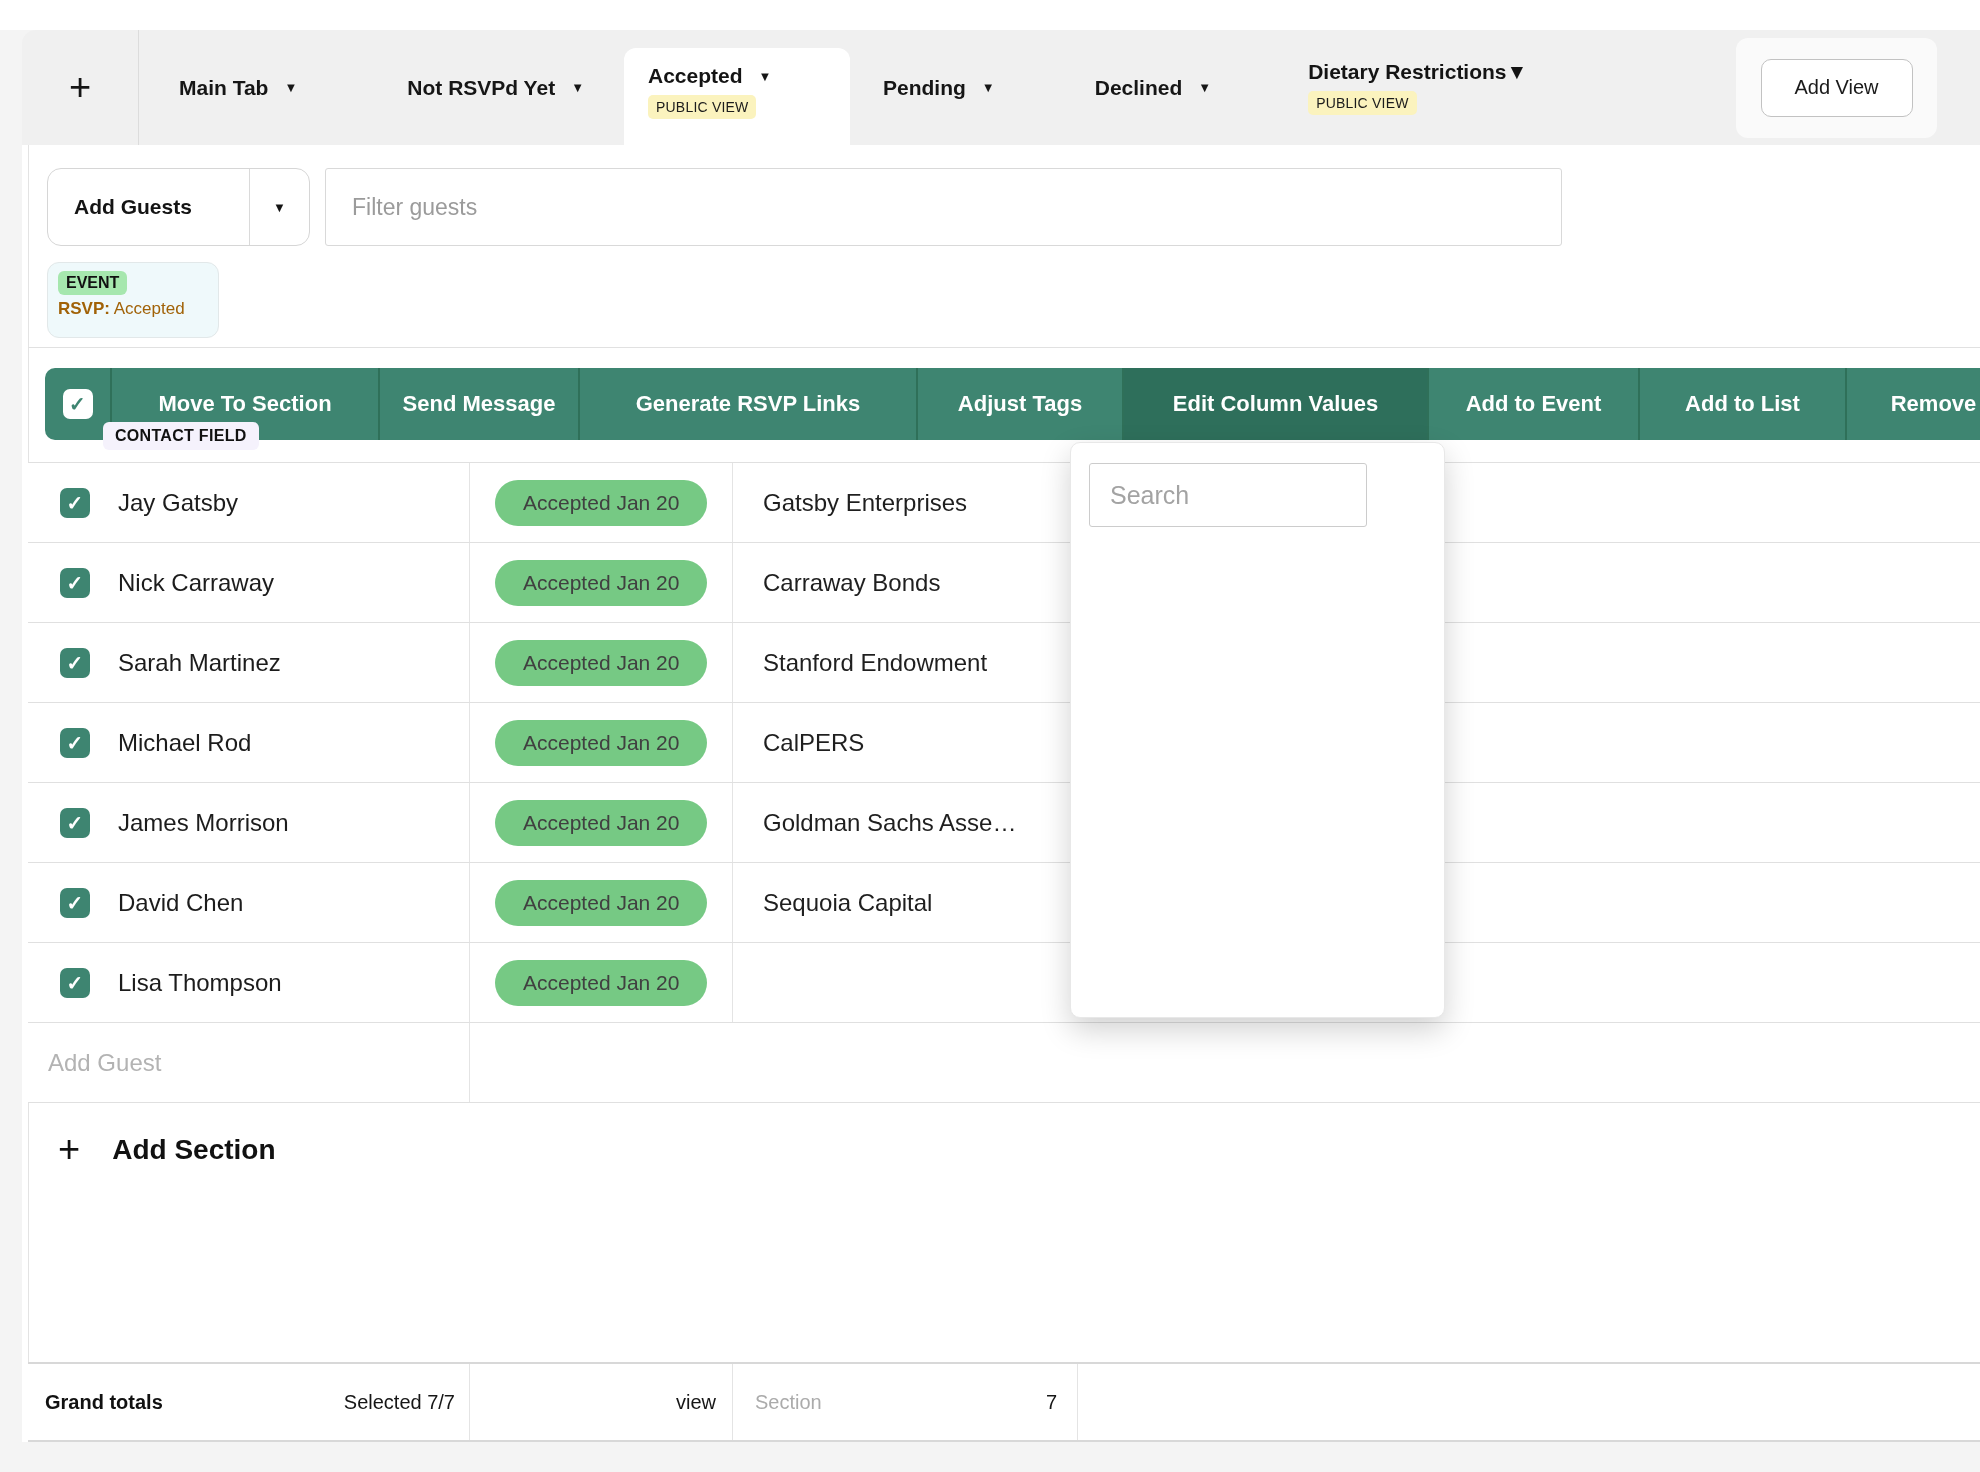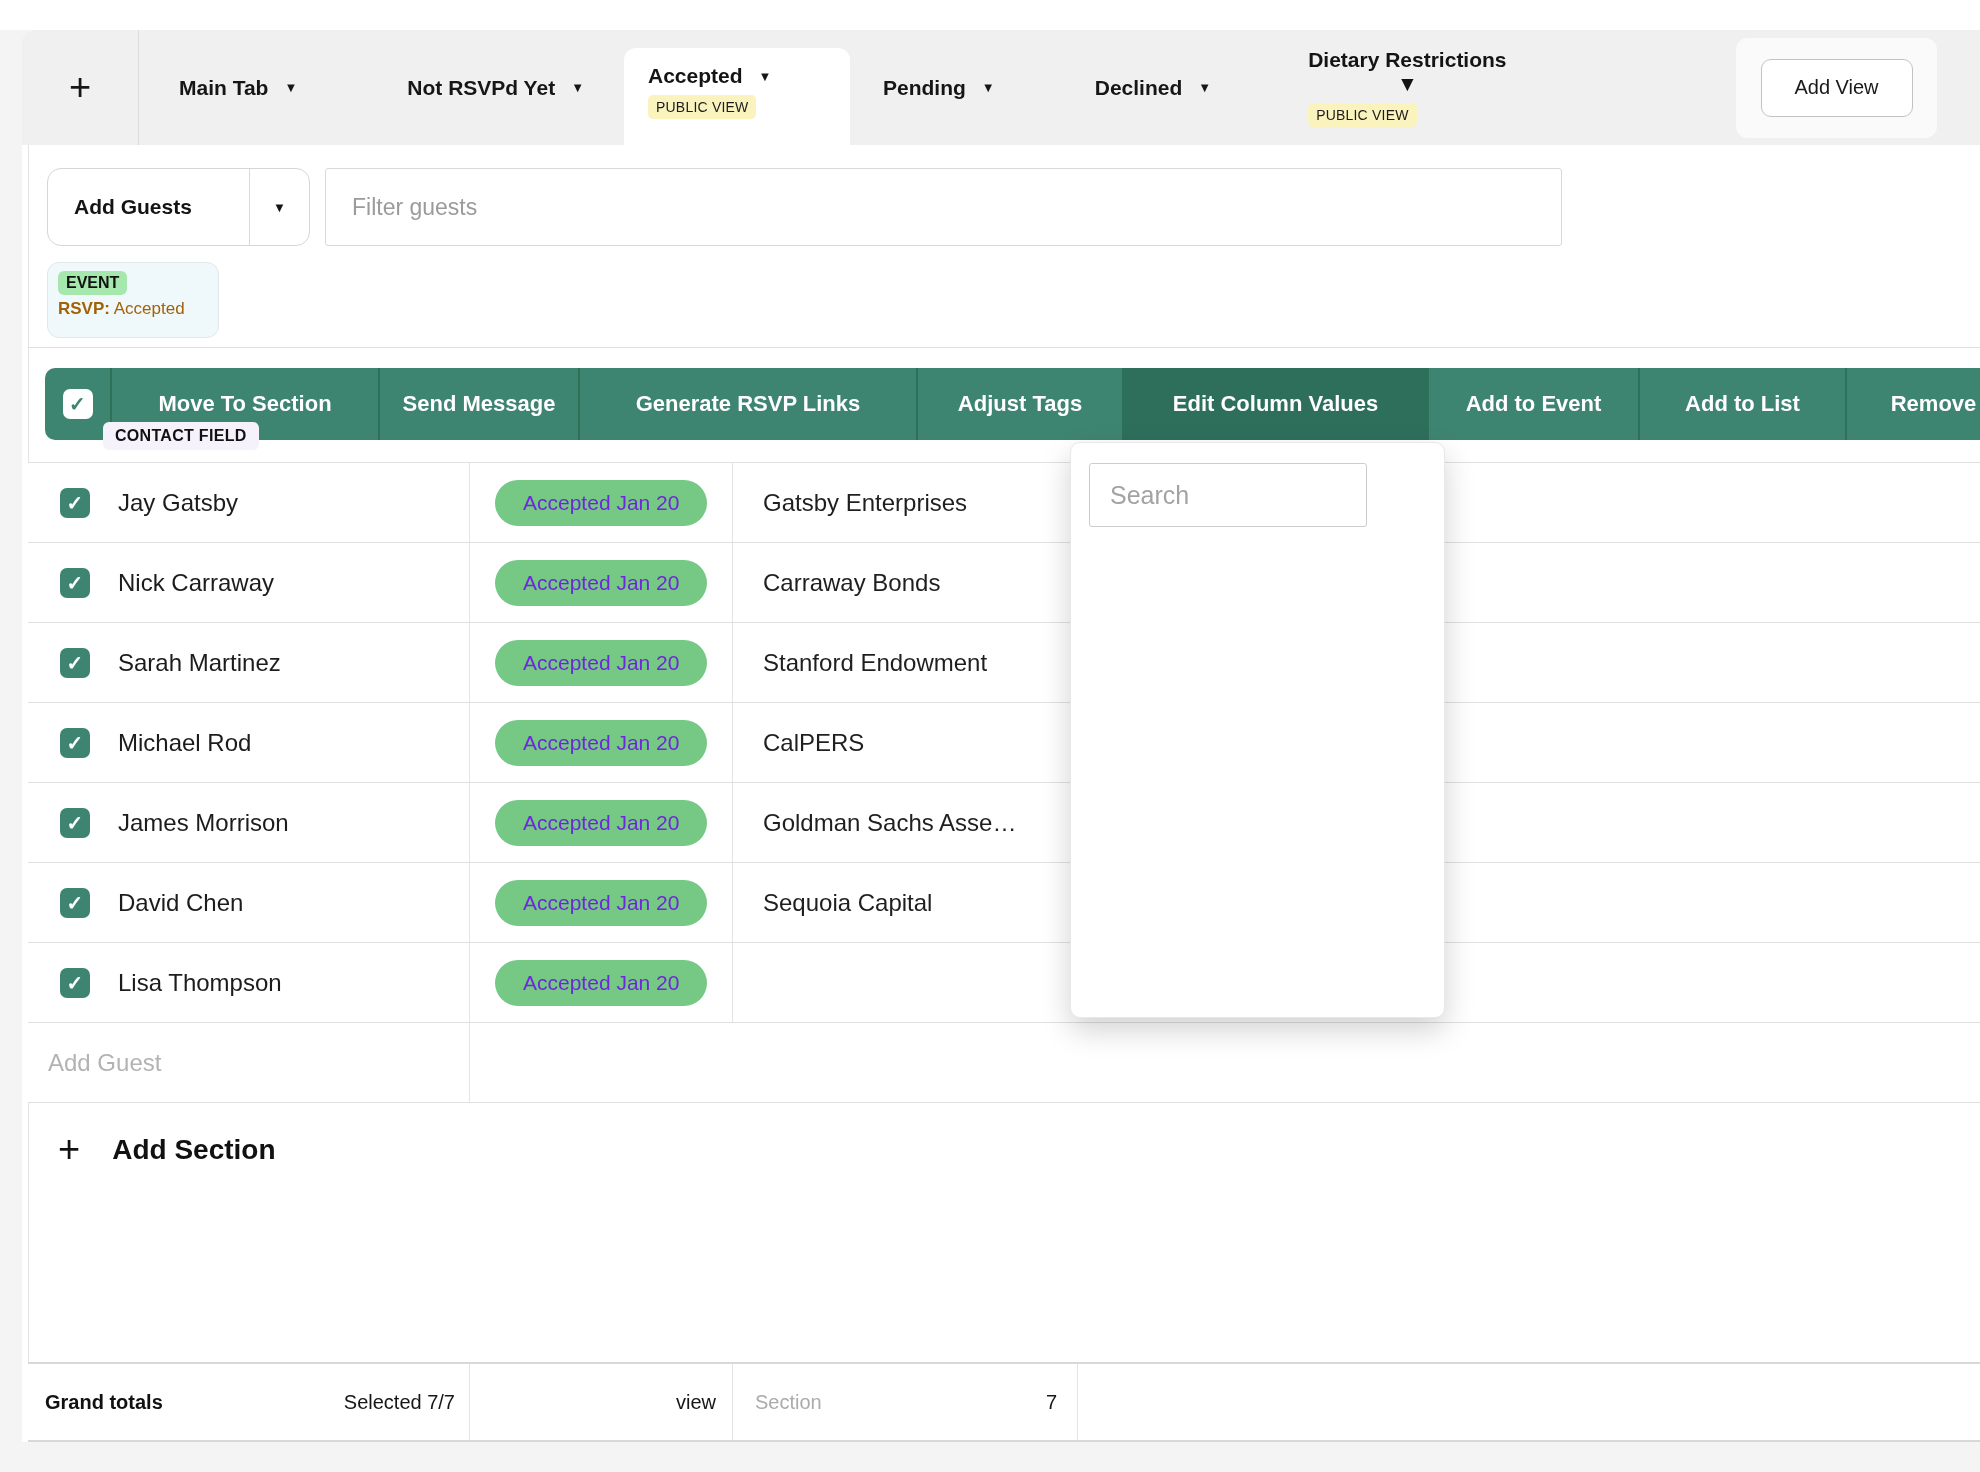--- a/index.html
+++ b/index.html
@@ -25,21 +25,21 @@
     display:flex; align-items:center; justify-content:center;
     font-size:38px; font-weight:400; color:#161616; cursor:pointer;
   }
   .tabs { display:flex; align-items:center; flex:1; }
   .tab {
     display:flex; align-items:center; cursor:pointer;
     font-size:21px; font-weight:700; color:#161616; white-space:nowrap;
   }
   .tab .caret, .selected-tab .caret { font-size:13px; margin-left:16px; color:#161616; }
   .tab-col { display:flex; flex-direction:column; justify-content:center; cursor:pointer; }
-  .tab-col .tab-label-row { display:flex; align-items:center; font-size:21px; font-weight:700;flex-direction:column; }
+  .tab-col .tab-label-row { display:flex; align-items:center; font-size:21px; font-weight:700; }
   .badge-yellow {
     display:inline-block; margin-top:7px; align-self:flex-start;
     background:#fbf3be; color:#1c1c1c; border-radius:5px;
     font-size:14px; font-weight:400; letter-spacing:.2px; padding:4px 8px;
   }
   .selected-tab {
     align-self:flex-end; height:97px; width:226px;
     background:#ffffff; border-radius:12px 12px 0 0;
     padding:16px 0 0 24px; display:flex; flex-direction:column; cursor:pointer;
   }
@@ -120,21 +120,21 @@
   .guest-table { left:28px; top:462px; width:1952px; border-top:1px solid #e0e0e0; }
   .g-row { display:flex; height:80px; border-bottom:1px solid #e0e0e0; background:#fff; }
   .c1 { width:442px; display:flex; align-items:center; padding-left:32px; border-right:1px solid #e4e4e4; }
   .c2 { width:263px; display:flex; align-items:center; border-right:1px solid #e4e4e4; }
   .c3 { width:345px; display:flex; align-items:center; padding-left:30px; border-right:1px solid #e4e4e4; }
   .c4 { flex:1; }
   .g-name { margin-left:28px; font-size:24px; color:#1c1c1c; cursor:text; }
   .pill {
     margin-left:25px; height:46px; border-radius:23px; background:#76c984;
     display:flex; align-items:center; padding:0 28px;
-    font-size:21px; font-weight:500; color:#6d28d9; cursor:pointer; white-space:nowrap;
+    font-size:21px; font-weight:500; color:#404040; cursor:pointer; white-space:nowrap;
   }
   .g-company { font-size:24px; color:#1f1f1f; cursor:text; white-space:nowrap; }
   .add-guest-row { display:flex; height:80px; border-bottom:1px solid #e0e0e0; background:#fff; }
   .add-guest-cell { width:442px; display:flex; align-items:center; padding-left:20px; border-right:1px solid #e4e4e4; font-size:24px; color:#b3b3b3; cursor:text; }
 
   .add-section { left:58px; top:1128px; display:flex; align-items:center; cursor:pointer; }
   .add-section .plus { font-size:38px; font-weight:400; color:#111; margin-right:32px; }
   .add-section .lbl { font-size:28px; font-weight:700; color:#111; }
 
   

